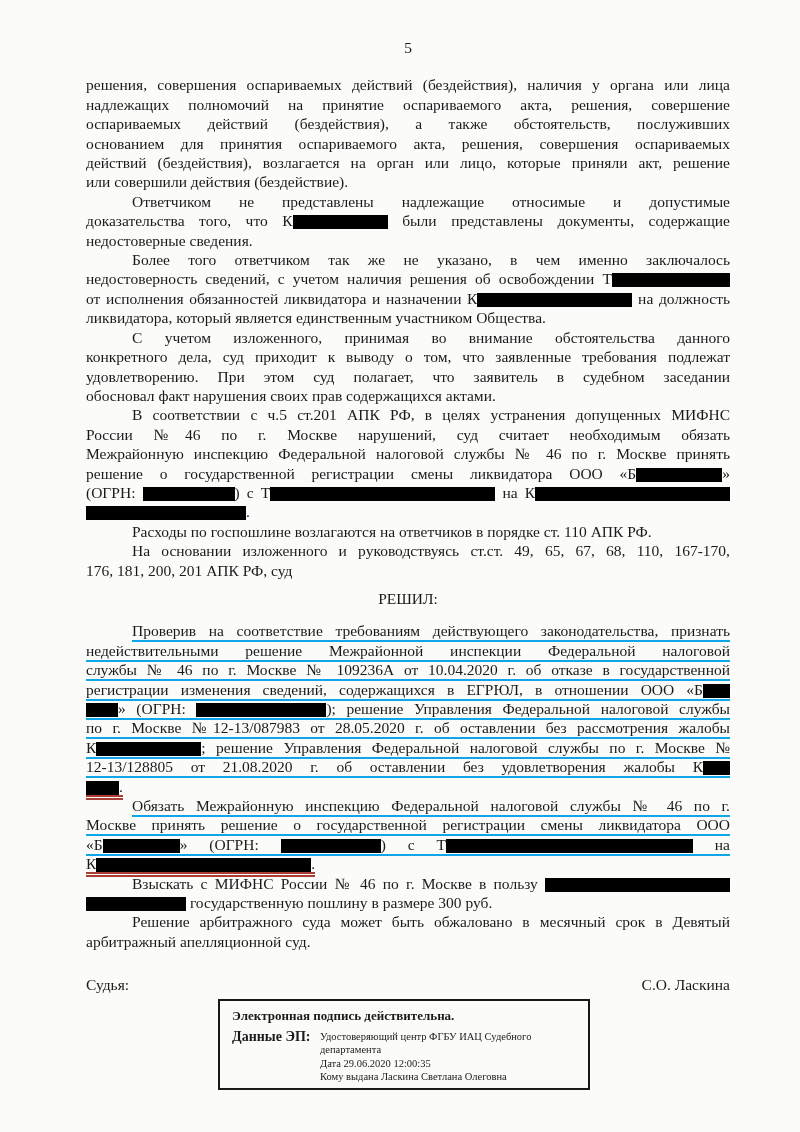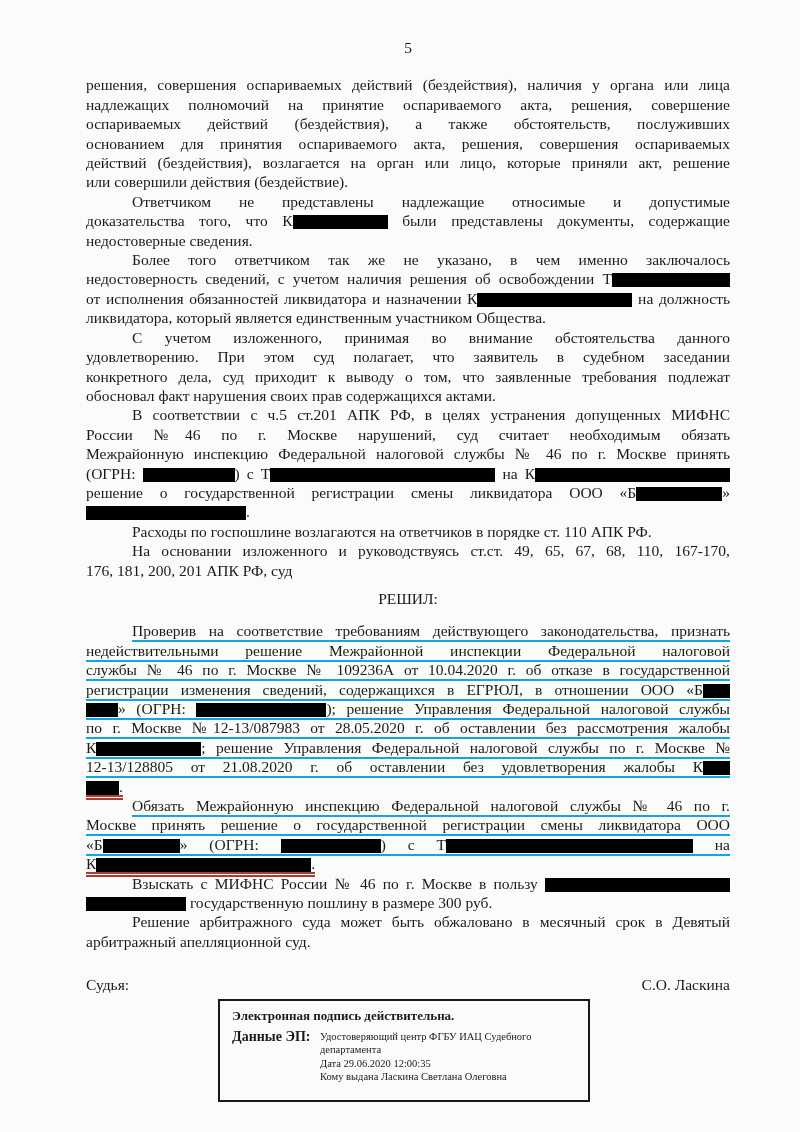--- a/index.html
+++ b/index.html
@@ -47,21 +47,21 @@
   .sigrow{
     display:flex;
     justify-content:space-between;
     margin-top:24px;
   }
   .stamp{
     box-sizing:border-box;
     margin:4px 0 0 132px;
     width:372px;
     border:2px solid #191919;
-    padding:6px 10px 16px 12px;
+    padding:6px 10px 4px 12px;
     background:transparent;
   }
   .stamp-title{font-size:13px;font-weight:700;line-height:17px;}
   .stamp-row{display:flex;margin-top:5px;}
   .stamp-label{font-size:14px;font-weight:700;width:88px;flex:none;line-height:15px;}
   .stamp-values{font-size:10.5px;line-height:13.5px;padding-top:1px;}
 </style>
 </head>
 <body>
 
@@ -83,30 +83,30 @@
         <div class="ln last"><span class="inner">недостоверные сведения.</span></div>
       </div>
       <div class="block">
         <div class="ln ind"><span class="inner">Более того ответчиком так же не указано, в чем именно заключалось</span></div>
         <div class="ln"><span class="inner">недостоверность сведений, с учетом наличия решения об освобождении Т<span class="bar" style="width: 118px; background: rgb(0, 0, 0);"></span></span></div>
         <div class="ln"><span class="inner">от исполнения обязанностей ликвидатора и назначении К<span class="bar" style="width: 155px; background: rgb(0, 0, 0);"></span> на должность</span></div>
         <div class="ln last"><span class="inner">ликвидатора, который является единственным участником Общества.</span></div>
       </div>
       <div class="block">
         <div class="ln ind"><span class="inner">С учетом изложенного, принимая во внимание обстоятельства данного</span></div>
+        <div class="ln"><span class="inner">конкретного дела, суд приходит к выводу о том, что заявленные требования подлежат</span></div>
         <div class="ln"><span class="inner">удовлетворению. При этом суд полагает, что заявитель в судебном заседании</span></div>
-        <div class="ln"><span class="inner">конкретного дела, суд приходит к выводу о том, что заявленные требования подлежат</span></div>
         <div class="ln last"><span class="inner">обосновал факт нарушения своих прав содержащихся актами.</span></div>
       </div>
       <div class="block">
         <div class="ln ind"><span class="inner">В соответствии с ч.5 ст.201 АПК РФ, в целях устранения допущенных МИФНС</span></div>
         <div class="ln"><span class="inner">России №46 по г. Москве нарушений, суд считает необходимым обязать</span></div>
         <div class="ln"><span class="inner">Межрайонную инспекцию Федеральной налоговой службы № 46 по г. Москве принять</span></div>
+        <div class="ln"><span class="inner">решение о государственной регистрации смены ликвидатора ООО «Б<span class="bar" style="width: 86px; background: rgb(0, 0, 0);"></span>»</span></div>
         <div class="ln"><span class="inner">(ОГРН: <span class="bar" style="width: 92px; background: rgb(0, 0, 0);"></span>) с Т<span class="bar" style="width: 225px; background: rgb(0, 0, 0);"></span> на К<span class="bar" style="width: 195px; background: rgb(0, 0, 0);"></span></span></div>
-        <div class="ln"><span class="inner">решение о государственной регистрации смены ликвидатора ООО «Б<span class="bar" style="width: 86px; background: rgb(0, 0, 0);"></span>»</span></div>
         <div class="ln last"><span class="inner"><span class="bar" style="width: 160px; background: rgb(0, 0, 0);"></span>.</span></div>
       </div>
       <div class="block">
         <div class="ln ind last"><span class="inner">Расходы по госпошлине возлагаются на ответчиков в порядке ст. 110 АПК РФ.</span></div>
       </div>
       <div class="block">
         <div class="ln ind"><span class="inner">На основании изложенного и руководствуясь ст.ст. 49, 65, 67, 68, 110, 167-170,</span></div>
         <div class="ln last"><span class="inner">176, 181, 200, 201 АПК РФ, суд</span></div>
       </div>
       <div class="heading">РЕШИЛ:</div>

